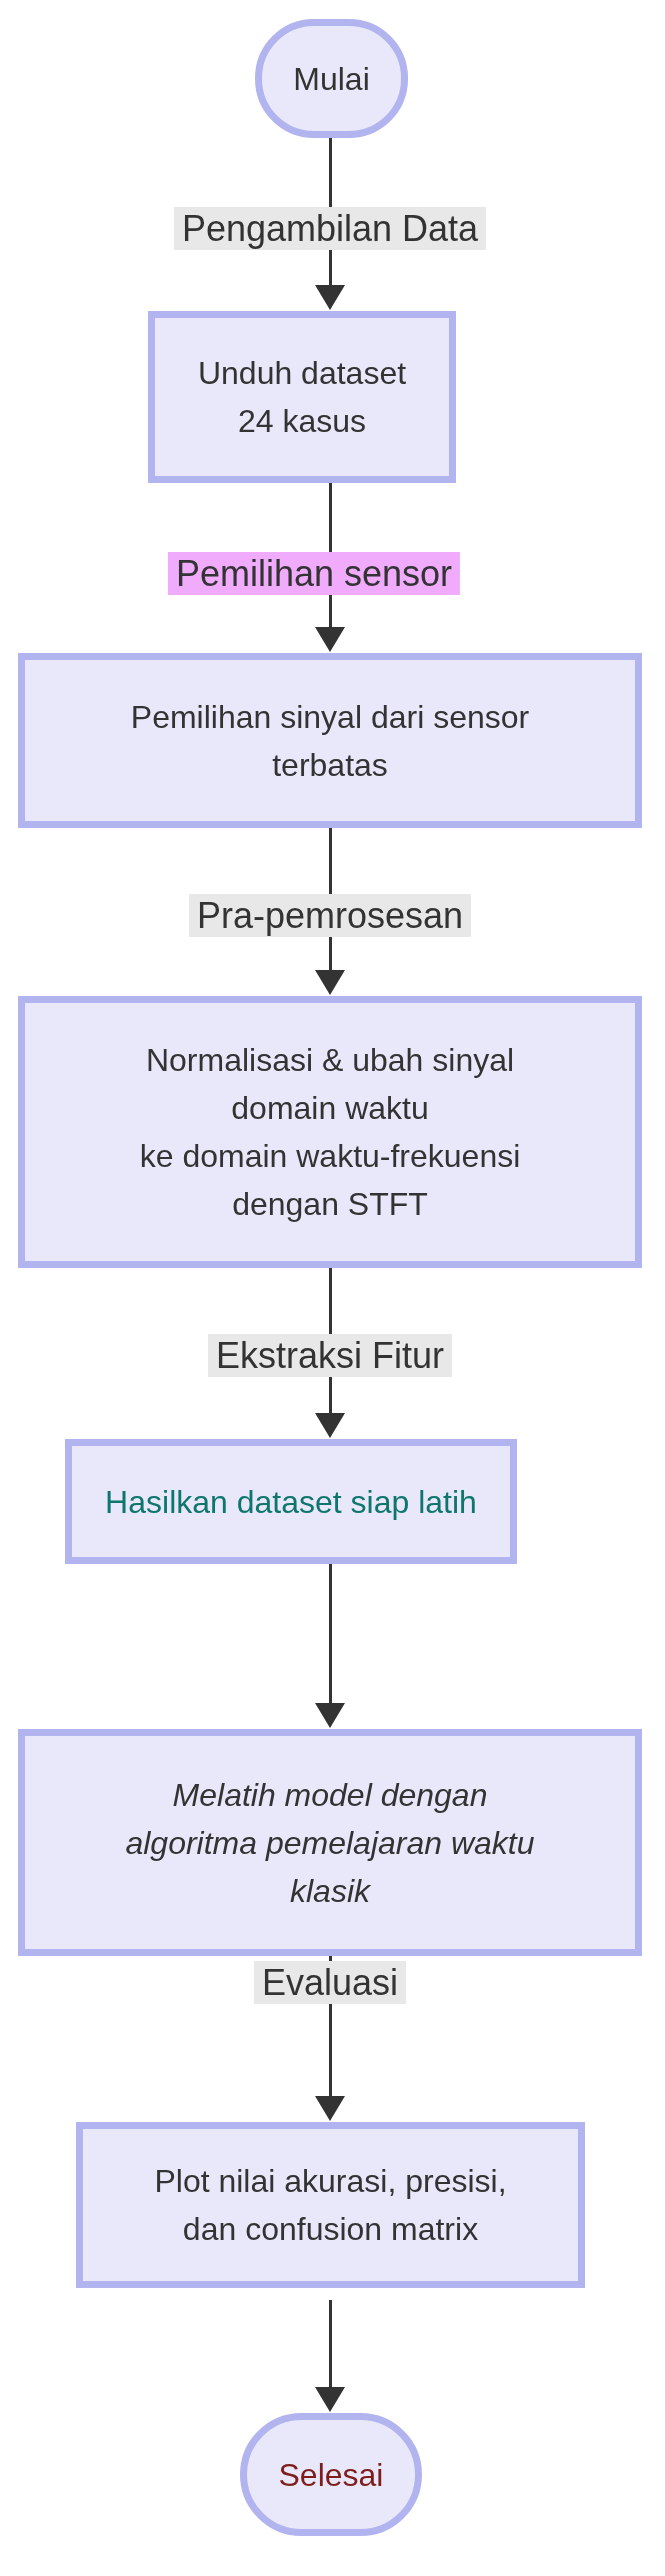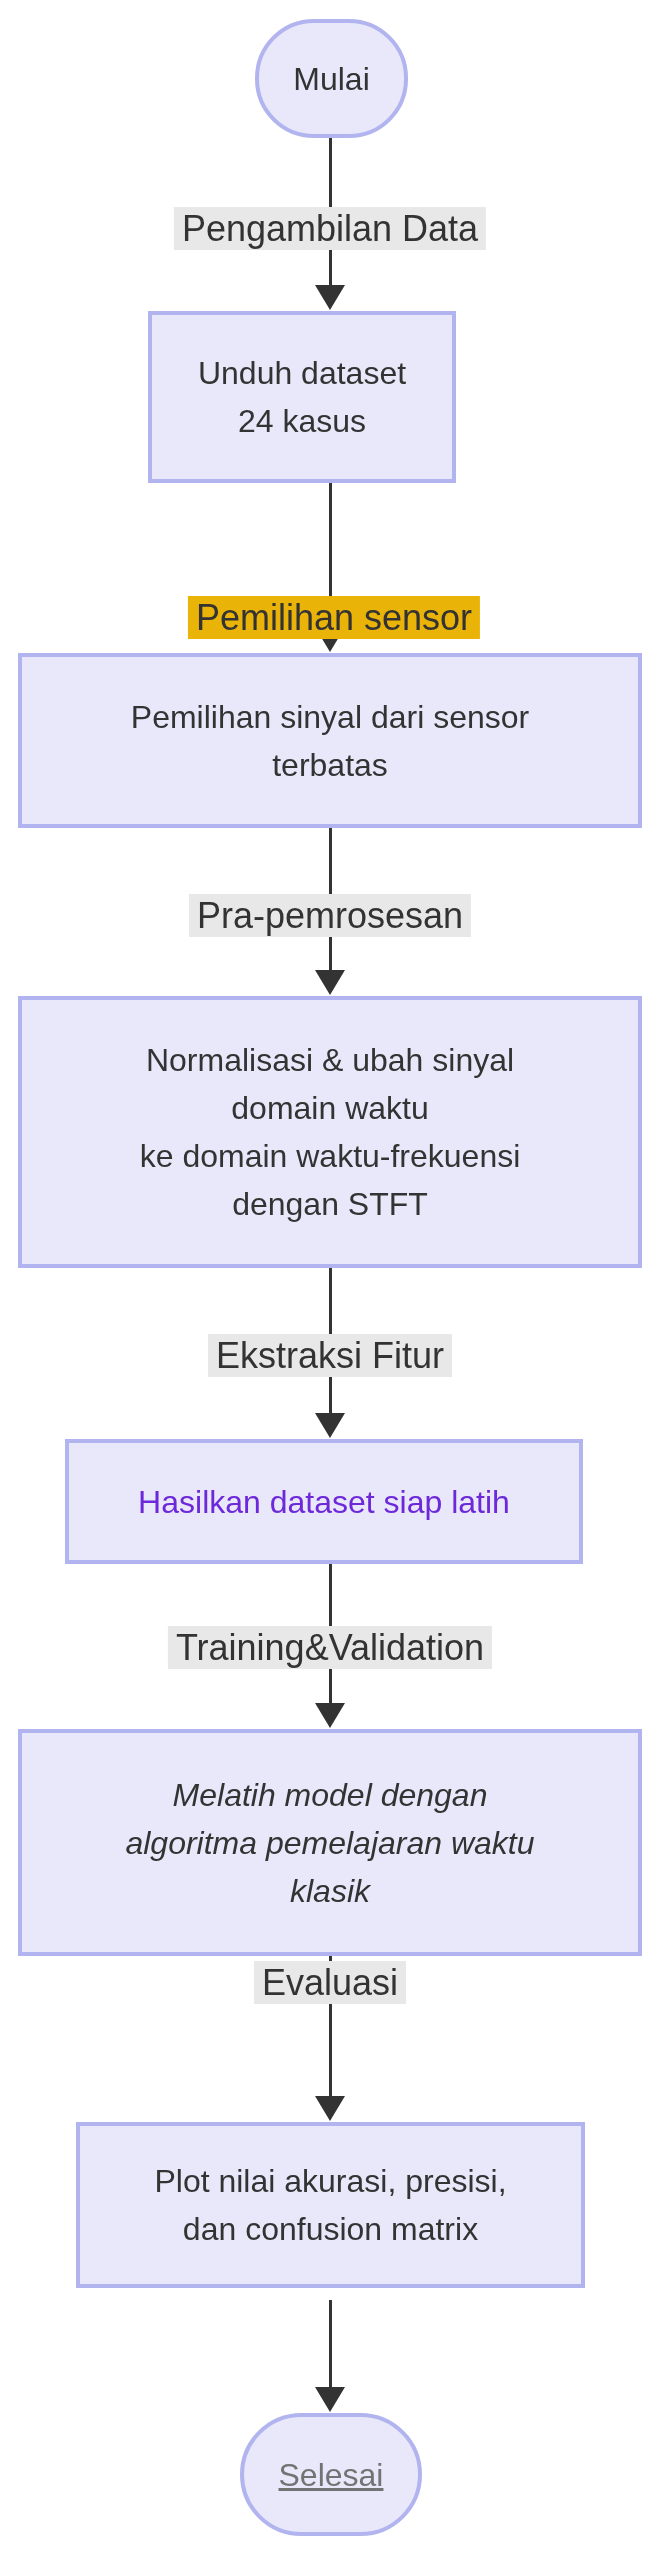--- a/index.html
+++ b/index.html
@@ -8,21 +8,21 @@
     width:666px;height:2576px;
     background:#ffffff;
     font-family:"Liberation Sans", sans-serif;
     color:#333333;
     overflow:hidden;
   }
   .node{
     position:absolute;
     box-sizing:border-box;
     background:#e8e8fa;
-    border:4px solid #c2410c;
+    border:7px solid #c2410c;
     display:flex;
     flex-direction:column;
     justify-content:center;
     align-items:center;
     text-align:center;
     font-size:32px;
     line-height:48px;
     color:#333333;
     z-index:2;
   }
@@ -55,30 +55,29 @@
 </style>
 </head>
 <body>
 
 <div class="flowchart" id="flowchart" style="background: rgb(255, 255, 255);">
     <div class="edge-line" style="left: 329px; top: 138px; height: 151px; background: rgb(51, 51, 51);"></div>
     <div class="arrow-head" style="left: 315px; top: 285px; border-top-color: rgb(51, 51, 51);"></div>
     <div class="edge-label" style="left: 330px; top: 207px; background: rgb(232, 232, 232); color: rgb(51, 51, 51);">Pengambilan Data</div>
     <div class="edge-line" style="left: 329px; top: 482px; height: 148px; background: rgb(51, 51, 51);"></div>
     <div class="arrow-head" style="left: 315px; top: 627px; border-top-color: rgb(51, 51, 51);"></div>
-    <div class="edge-label" style="left: 334px; top: 552px; background: #eab308; color: rgb(51, 51, 51); margin-top: 44px;">Pemilihan sensor</div>
+    <div class="edge-label" style="left: 314px; top: 552px; background: #f0abfc; color: rgb(51, 51, 51);">Pemilihan sensor</div>
     <div class="edge-line" style="left: 329px; top: 828px; height: 146px; background: rgb(51, 51, 51);"></div>
     <div class="arrow-head" style="left: 315px; top: 970px; border-top-color: rgb(51, 51, 51);"></div>
     <div class="edge-label" style="left: 330px; top: 894px; background: rgb(232, 232, 232); color: rgb(51, 51, 51);">Pra-pemrosesan</div>
     <div class="edge-line" style="left: 329px; top: 1268px; height: 149px; background: rgb(51, 51, 51);"></div>
     <div class="arrow-head" style="left: 315px; top: 1413px; border-top-color: rgb(51, 51, 51);"></div>
     <div class="edge-label" style="left: 330px; top: 1334px; background: rgb(232, 232, 232); color: rgb(51, 51, 51);">Ekstraksi Fitur</div>
     <div class="edge-line" style="left: 329px; top: 1563px; height: 144px; background: rgb(51, 51, 51);"></div>
     <div class="arrow-head" style="left: 315px; top: 1703px; border-top-color: rgb(51, 51, 51);"></div>
-    <div class="edge-label" style="left: 330px; top: 1626px; background: rgb(232, 232, 232); color: rgb(51, 51, 51);">Training&amp;Validation</div>
     <div class="edge-line" style="left: 329px; top: 1956px; height: 144px; background: rgb(51, 51, 51);"></div>
     <div class="arrow-head" style="left: 315px; top: 2096px; border-top-color: rgb(51, 51, 51);"></div>
     <div class="edge-label" style="left: 330px; top: 1961px; background: rgb(232, 232, 232); color: rgb(51, 51, 51);">Evaluasi</div>
     <div class="edge-line" style="left: 329px; top: 2300px; height: 92px; background: rgb(51, 51, 51);"></div>
     <div class="arrow-head" style="left: 315px; top: 2387px; border-top-color: rgb(51, 51, 51);"></div>
     <div class="node stadium" style="left: 255px; top: 19px; width: 153px; height: 119px; background: rgb(232, 232, 250); border-color: rgb(177, 180, 238); color: rgb(51, 51, 51); border-radius: 59px;">
       <div class="node-line">Mulai</div>
     </div>
     <div class="node rect" style="left: 148px; top: 311px; width: 308px; height: 172px; background: rgb(232, 232, 250); border-color: rgb(177, 180, 238); color: rgb(51, 51, 51);">
       <div class="node-line">Unduh dataset</div>
@@ -87,29 +86,29 @@
     <div class="node rect" style="left: 18px; top: 653px; width: 624px; height: 175px; background: rgb(232, 232, 250); border-color: rgb(177, 180, 238); color: rgb(51, 51, 51);">
       <div class="node-line">Pemilihan sinyal dari sensor</div>
       <div class="node-line">terbatas</div>
     </div>
     <div class="node rect" style="left: 18px; top: 996px; width: 624px; height: 272px; background: rgb(232, 232, 250); border-color: rgb(177, 180, 238); color: rgb(51, 51, 51);">
       <div class="node-line">Normalisasi &amp; ubah sinyal</div>
       <div class="node-line">domain waktu</div>
       <div class="node-line">ke domain waktu-frekuensi</div>
       <div class="node-line">dengan STFT</div>
     </div>
-    <div class="node rect" style="left: 65px; top: 1439px; width: 518px; height: 125px; background: rgb(232, 232, 250); border-color: rgb(177, 180, 238); color: #6d28d9;">
+    <div class="node rect" style="left: 65px; top: 1439px; width: 452px; height: 125px; background: rgb(232, 232, 250); border-color: rgb(177, 180, 238); color: #0f766e;">
       <div class="node-line">Hasilkan dataset siap latih</div>
     </div>
     <div class="node rect" style="left: 18px; top: 1729px; width: 624px; height: 227px; background: rgb(232, 232, 250); border-color: rgb(177, 180, 238); color: rgb(51, 51, 51); font-style: italic;">
       <div class="node-line">Melatih model dengan</div>
       <div class="node-line">algoritma pemelajaran waktu</div>
       <div class="node-line">klasik</div>
     </div>
     <div class="node rect" style="left: 76px; top: 2122px; width: 509px; height: 166px; background: rgb(232, 232, 250); border-color: rgb(177, 180, 238); color: rgb(51, 51, 51);">
       <div class="node-line">Plot nilai akurasi, presisi,</div>
       <div class="node-line">dan confusion matrix</div>
     </div>
-    <div class="node stadium" style="left: 240px; top: 2413px; width: 182px; height: 123px; background: rgb(232, 232, 250); border-color: rgb(177, 180, 238); color: #737373; border-radius: 62px; text-decoration: underline;">
+    <div class="node stadium" style="left: 240px; top: 2413px; width: 182px; height: 123px; background: rgb(232, 232, 250); border-color: rgb(177, 180, 238); color: #7f1d1d; border-radius: 62px;">
       <div class="node-line">Selesai</div>
     </div>
   </div>
 
 
 </body></html>

